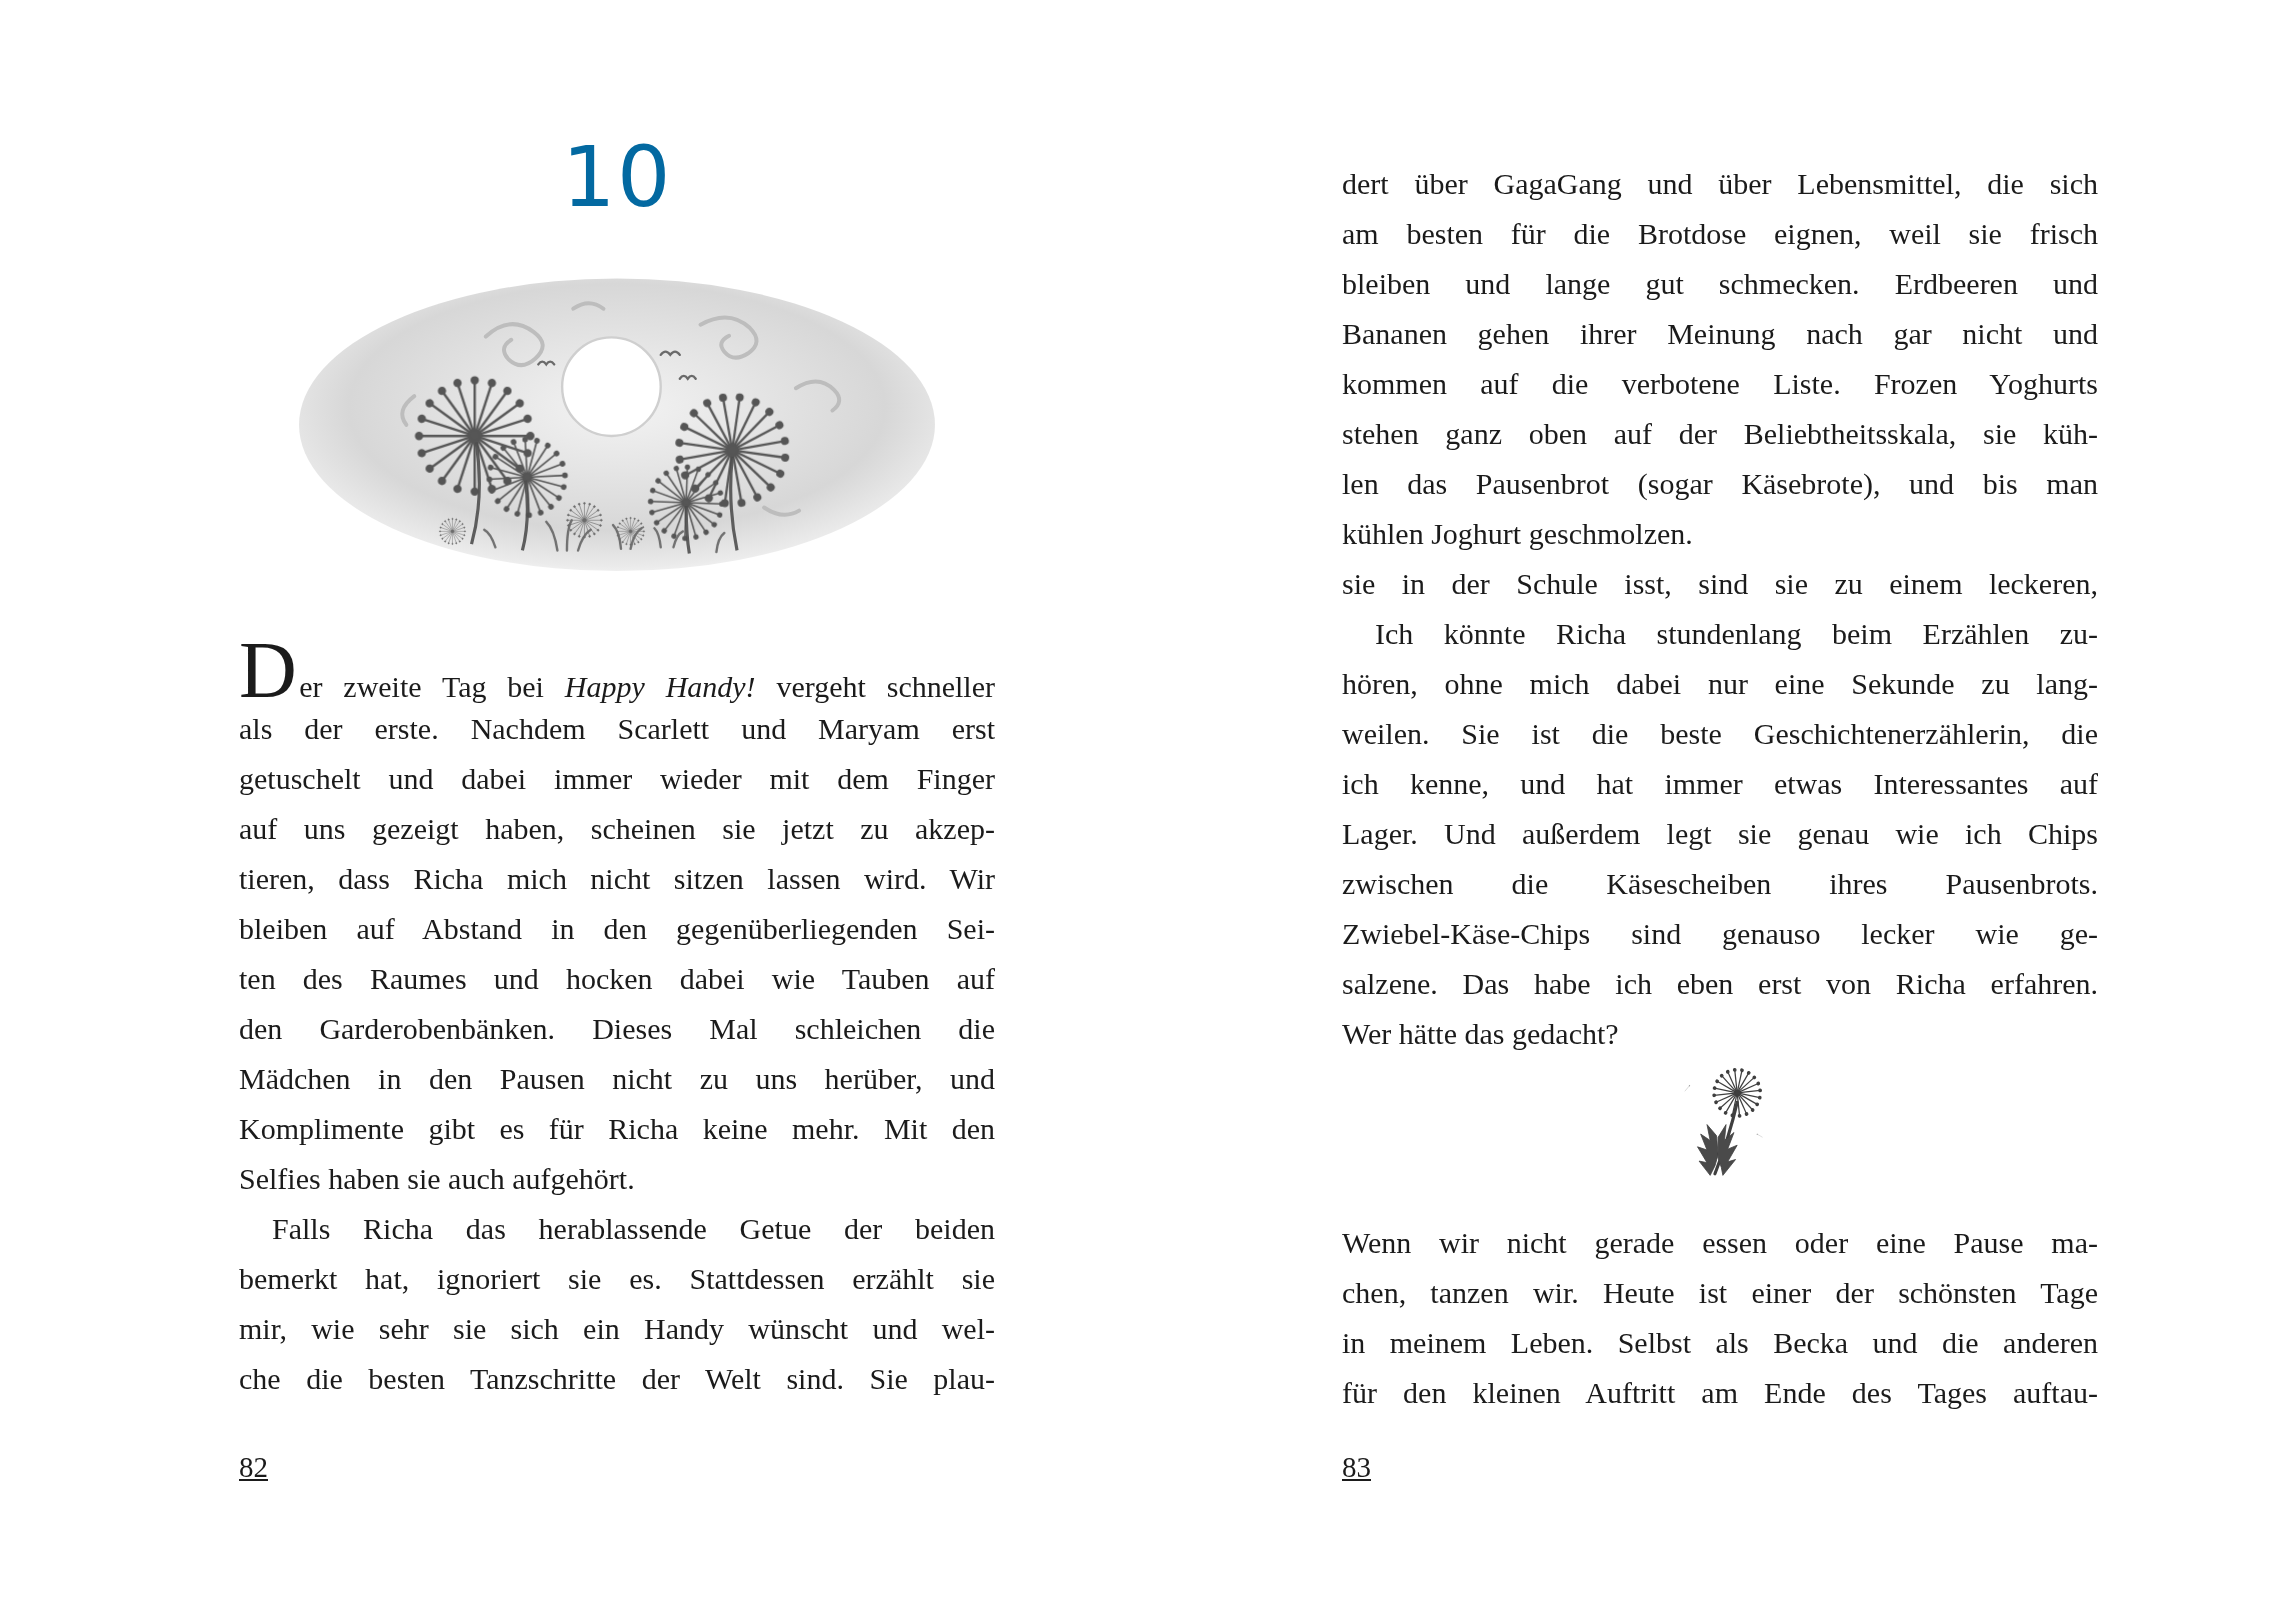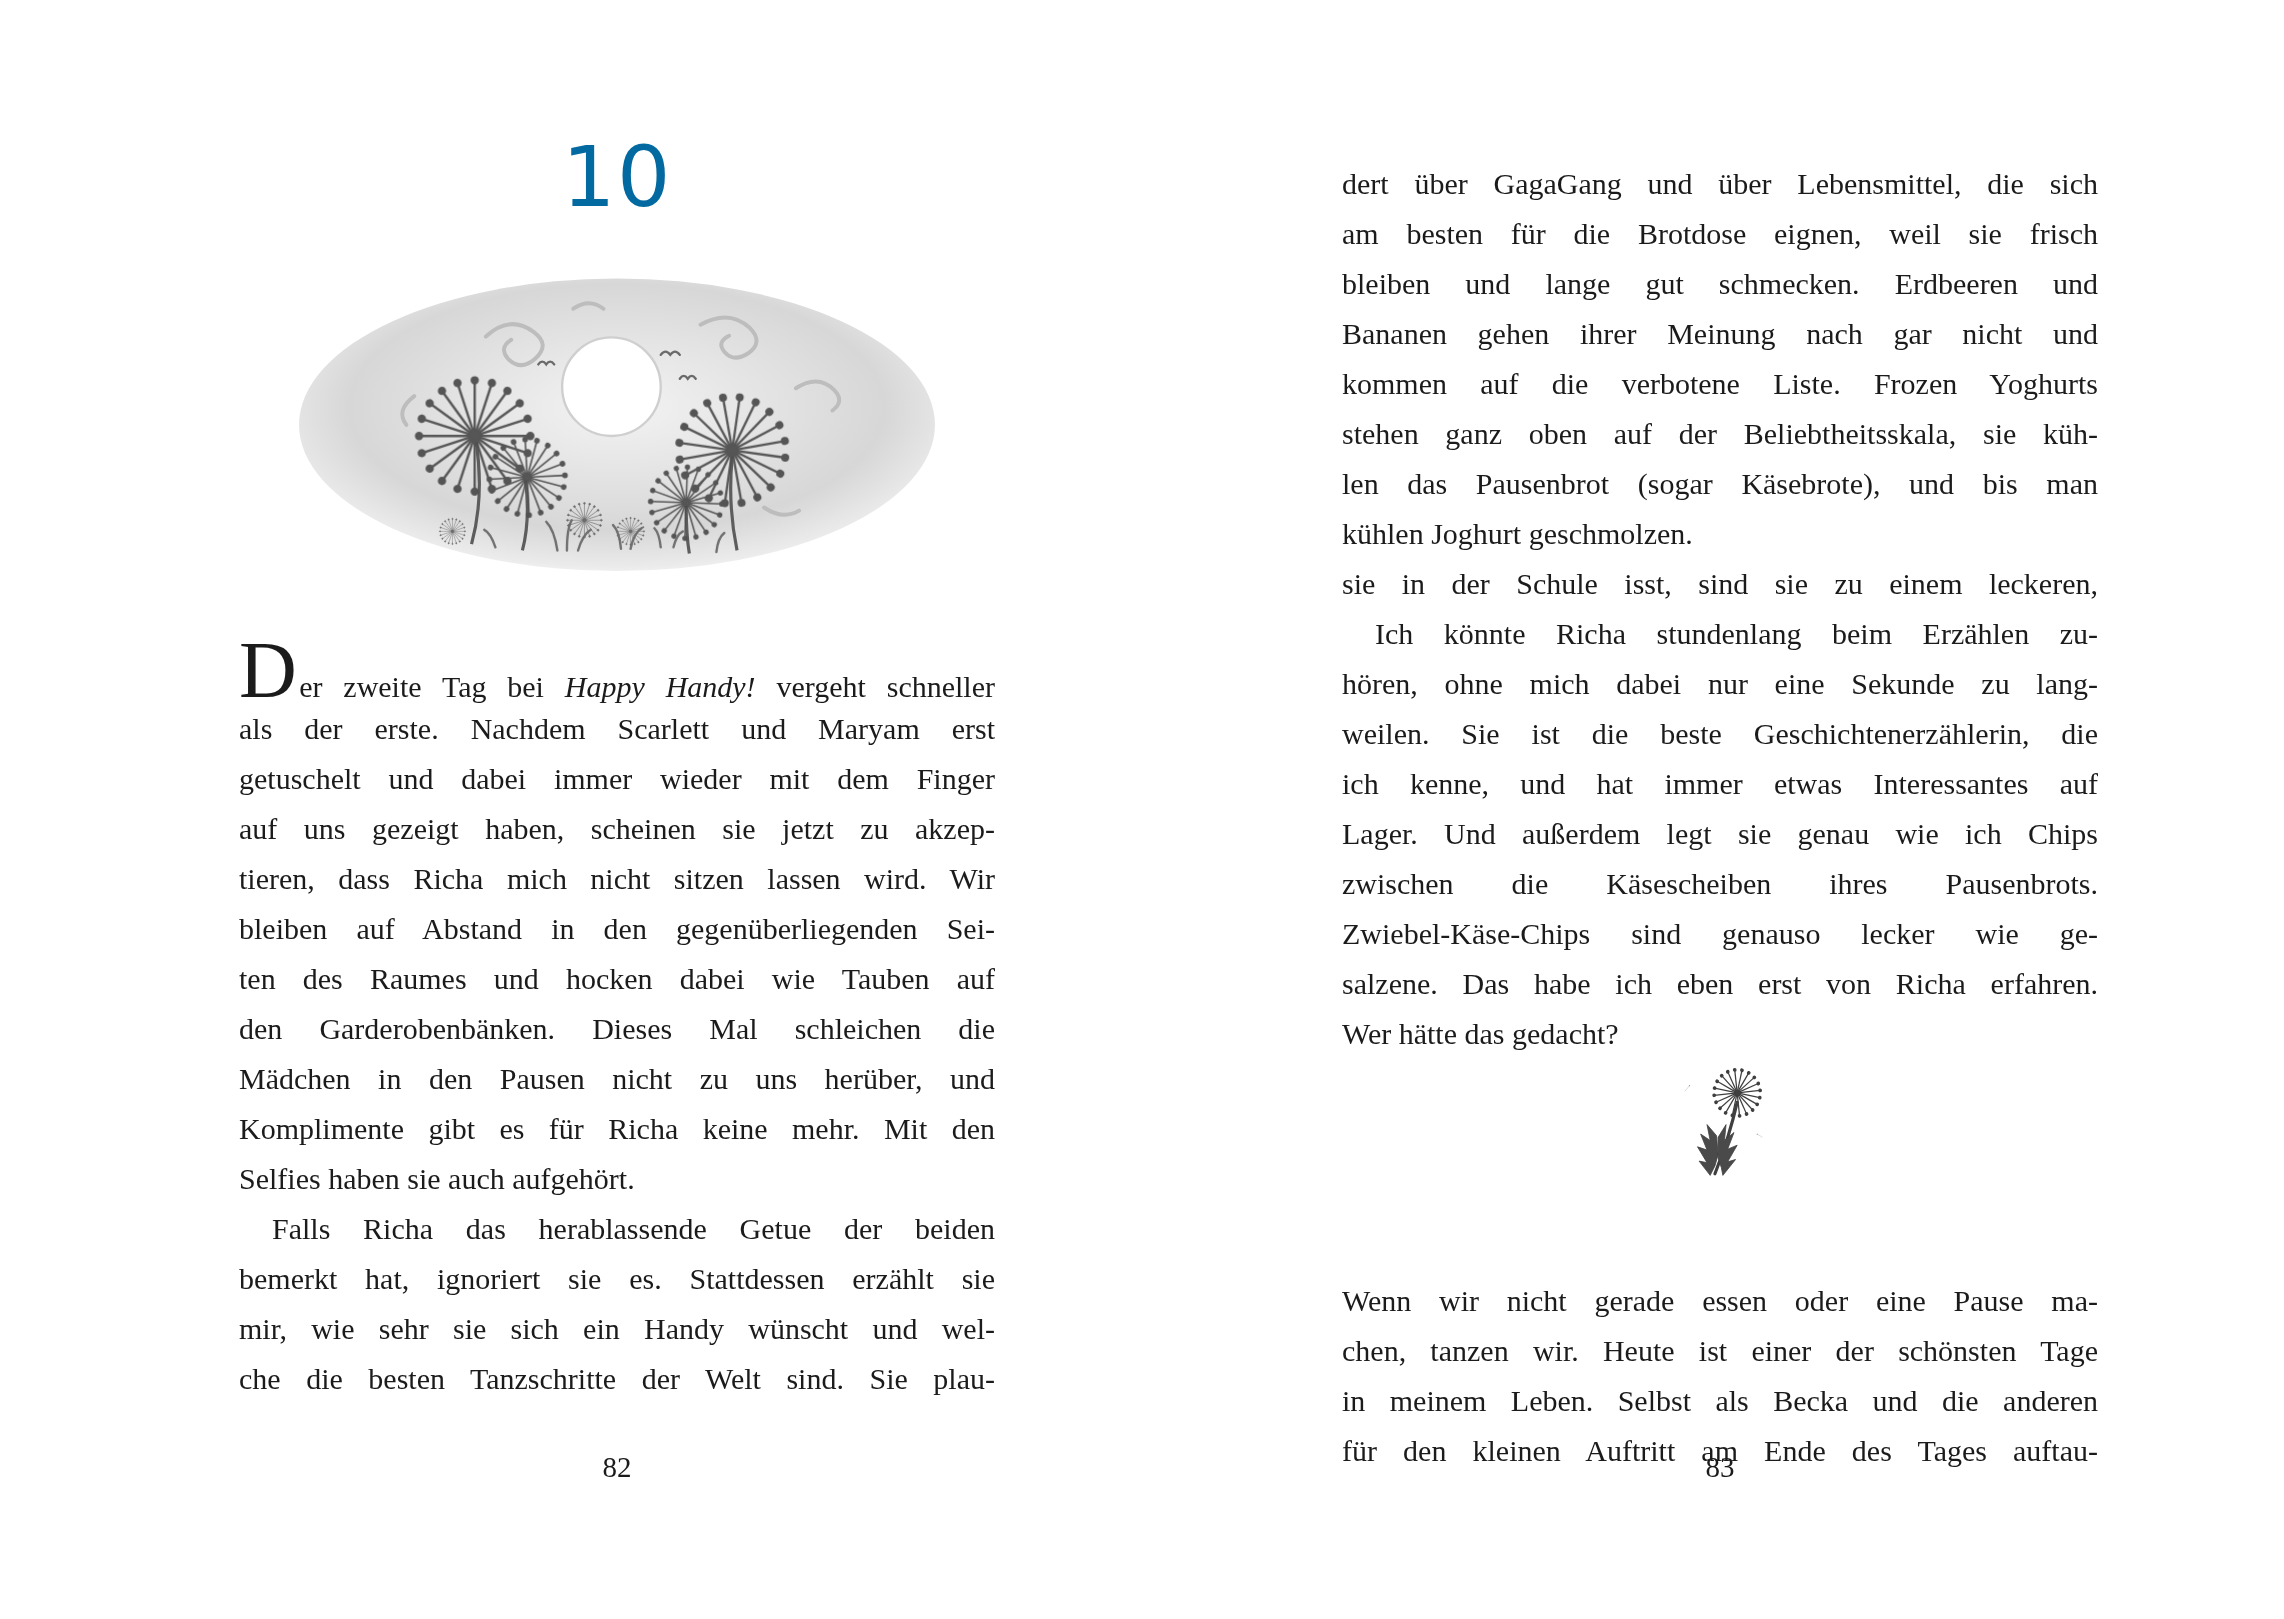--- a/index.html
+++ b/index.html
@@ -46,21 +46,21 @@
   }
 
   .text-block {
     position: absolute;
     left: 0;
     width: 756px;
     font-size: 30px;
   }
   .page.left  .text-block       { top: 654px; }
   .page.right .text-block.tb1   { top: 159px; }
-  .page.right .text-block.tb2   { top: 1276px; }
+  .page.right .text-block.tb2   { top: 1218px; }
 
   .tline {
     height: 50px;
     line-height: 50px;
     text-align: justify;
     white-space: normal;
   }
   
   .tline::after {
     content: "";
@@ -84,23 +84,24 @@
     left: 0;
     width: 100%;
     text-align: center;
   }
 
   .page-number {
     position: absolute;
     top: 1451px;
     left: 0;
     width: 100%;
-    text-align: center;
+    text-align: left;
     font-size: 29px;
     color: #1b1b1b;
+    text-decoration: underline;
   }
 </style>
 </head>
 <body>
 
 <div class="spread">
 
   <section class="page left">
 
     <div class="chapter-number">10</div>

